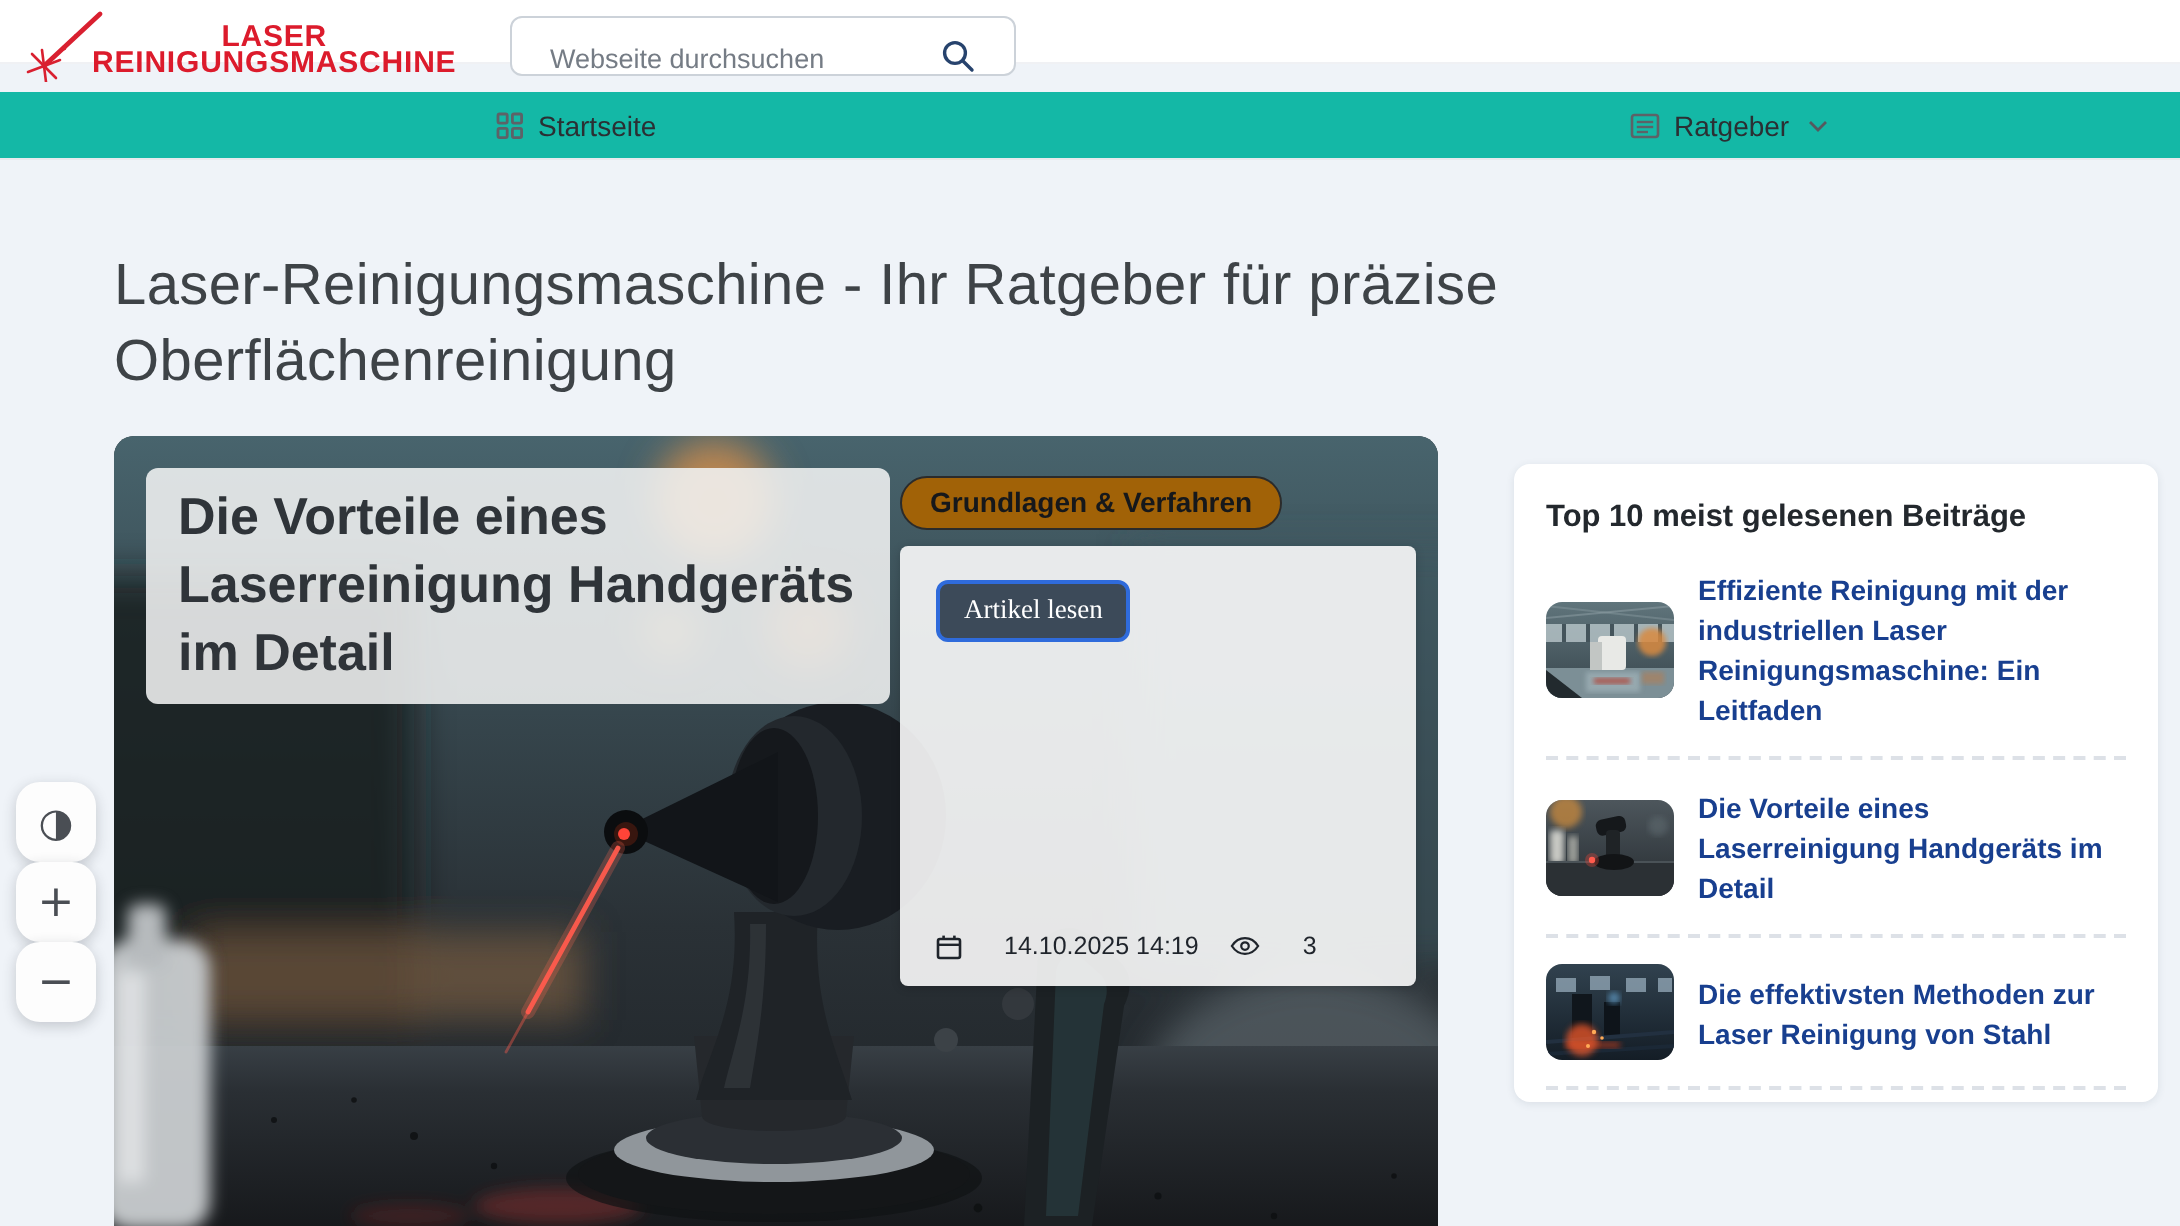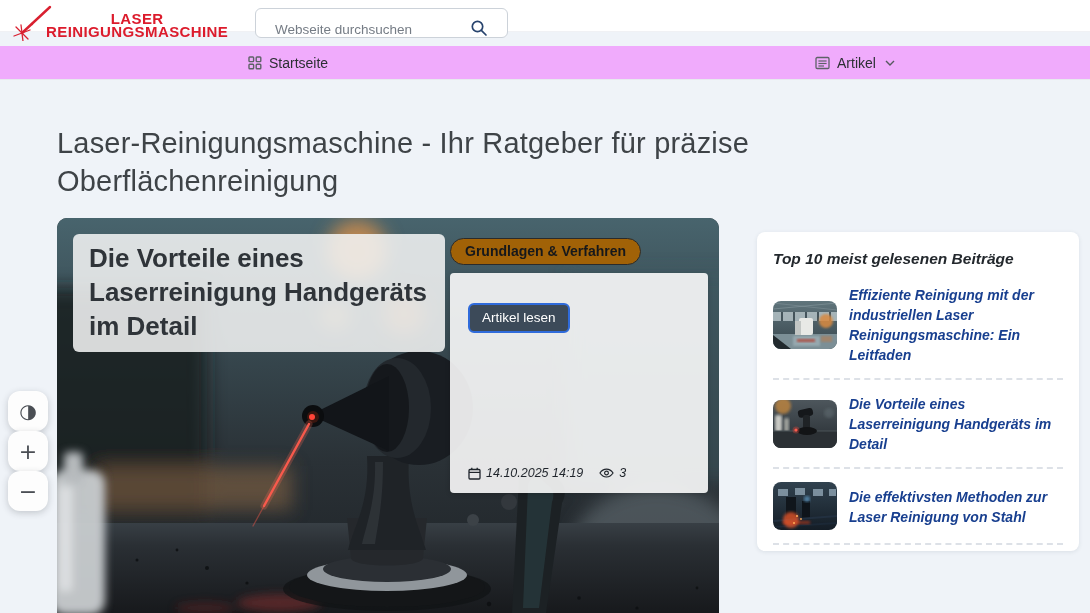--- a/index.html
+++ b/index.html
@@ -28,21 +28,21 @@
   }
   .search-box input {
     flex:1; border:none; outline:none; font-size:13.5px; color:#3a3f44;
     font-family:"Liberation Sans","DejaVu Sans",sans-serif; background:transparent;
   }
   .search-box input::placeholder { color:#757c85; }
   .search-btn { width:18px; height:18px; cursor:pointer; display:flex; align-items:center; }
   
   .nav {
     position:absolute; top:46px; left:0; width:1090px; height:34px;
-    background:#f0abfc; border-bottom:1px solid #e7eaee;
+    background:#14b8a6; border-bottom:1px solid #e7eaee;
   }
   .nav-item {
     position:absolute; top:0; height:33px; display:flex; align-items:center; gap:7px;
     font-size:14px; color:#2b2f33; cursor:pointer;
   }
   .nav-item.startseite { left:248px; }
   .nav-item.ratgeber { left:815px; }
   .chev { margin-left:2px; display:flex; align-items:center; }
   
   .a11y { position:absolute; left:8px; top:391px; width:40px; display:flex; flex-direction:column; z-index:30; }
@@ -74,35 +74,34 @@
     border:1px solid #2b2b2b; border-radius:15px; padding:4px 14px 5px;
     font-size:14px; font-weight:bold; color:#16181b; cursor:pointer; white-space:nowrap;
   }
   .hero-desc {
     position:absolute; left:393px; top:55px; width:258px; height:220px;
     background:rgba(251,251,251,0.90); border-radius:4px; padding:17px 18px;
     box-shadow:0 1px 5px rgba(0,0,0,0.18);
   }
   .hero-desc p { font-size:13.5px; line-height:20px; color:#2c3036; }
   .read-btn {
-    margin-top:13px; display:inline-block; background:#3c4a59; color:#ffffff;
+    display:inline-block; background:#3c4a59; color:#ffffff;
     border:2px solid #2f6bdb; border-radius:6px; padding:5px 12px 6px;
-    font-size:13.5px; cursor:pointer; font-family:Liberation Sans, sans-serif;
+    font-size:13.5px; cursor:pointer; font-family:Liberation Serif, serif;
   }
   .hero-meta {
     position:absolute; left:18px; bottom:13px; display:flex; align-items:center; gap:16px;
     font-size:12.5px; color:#1f242b;
   }
-  .meta-piece { display:flex; align-items:center; gap:5px;font-style:italic; }
+  .meta-piece { display:flex; align-items:center; gap:21px; }
   
   .sidebar {
     position:absolute; left:757px; top:232px; width:322px;
     background:#ffffff; border-radius:8px; padding:16px 16px 2px;
     box-shadow:0 1px 4px rgba(40,55,80,0.10);
-    font-style:italic;
   }
   .sidebar h3 { font-size:15.5px; font-weight:bold; color:#23282d; margin:2px 0 16px; }
   .side-item { display:flex; gap:12px; align-items:center; cursor:pointer; }
   .side-thumb { width:64px; height:48px; border-radius:8px; overflow:hidden; flex:none; }
   .side-thumb svg { display:block; }
   .side-link { font-size:14px; font-weight:bold; color:#183f8f; line-height:20px; padding-top:1px; }
   .side-sep { border-top:2px dashed #dde1e7; margin:13px 0; }
   .side-sep.last { margin-bottom:4px; }
 </style>
 </head>
@@ -148,21 +147,21 @@
     </svg>
     <span>Startseite</span>
   </div>
   <div class="nav-item ratgeber">
     <svg viewBox="0 0 15 14" width="15" height="14">
       <rect x="1" y="1.5" width="13" height="11" rx="1.2" fill="none" stroke="#5d6267" stroke-width="1.3"></rect>
       <line x1="3.4" y1="5" x2="11.6" y2="5" stroke="#5d6267" stroke-width="1.2"></line>
       <line x1="3.4" y1="7.5" x2="11.6" y2="7.5" stroke="#5d6267" stroke-width="1.2"></line>
       <line x1="3.4" y1="10" x2="9" y2="10" stroke="#5d6267" stroke-width="1.2"></line>
     </svg>
-    <span>Artikel</span>
+    <span>Ratgeber</span>
     <span class="chev">
       <svg viewBox="0 0 10 6" width="10" height="6">
         <polyline points="1,1 5,5 9,1" fill="none" stroke="#55595e" stroke-width="1.4"></polyline>
       </svg>
     </span>
   </div>
 </div>
 
 <div class="a11y">
   <button class="a11y-btn">◑</button>

